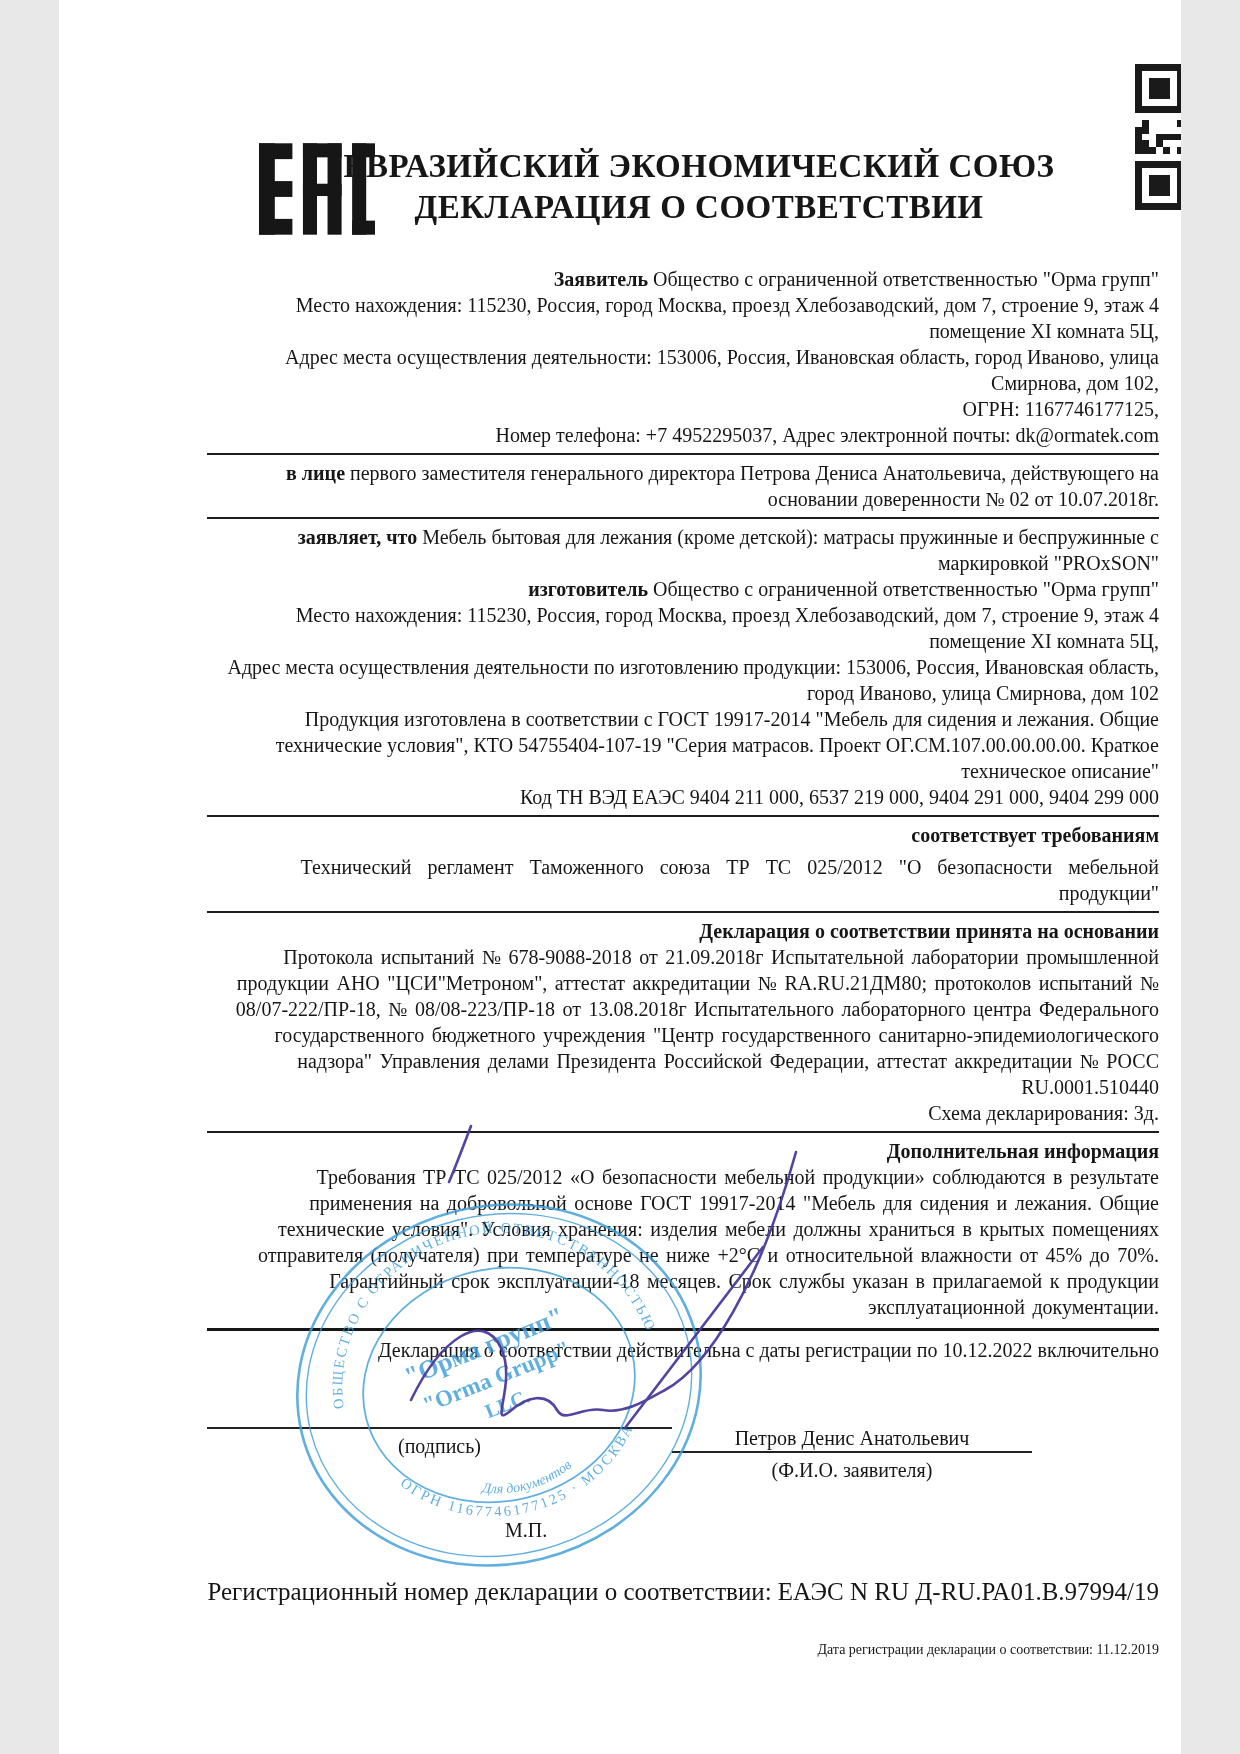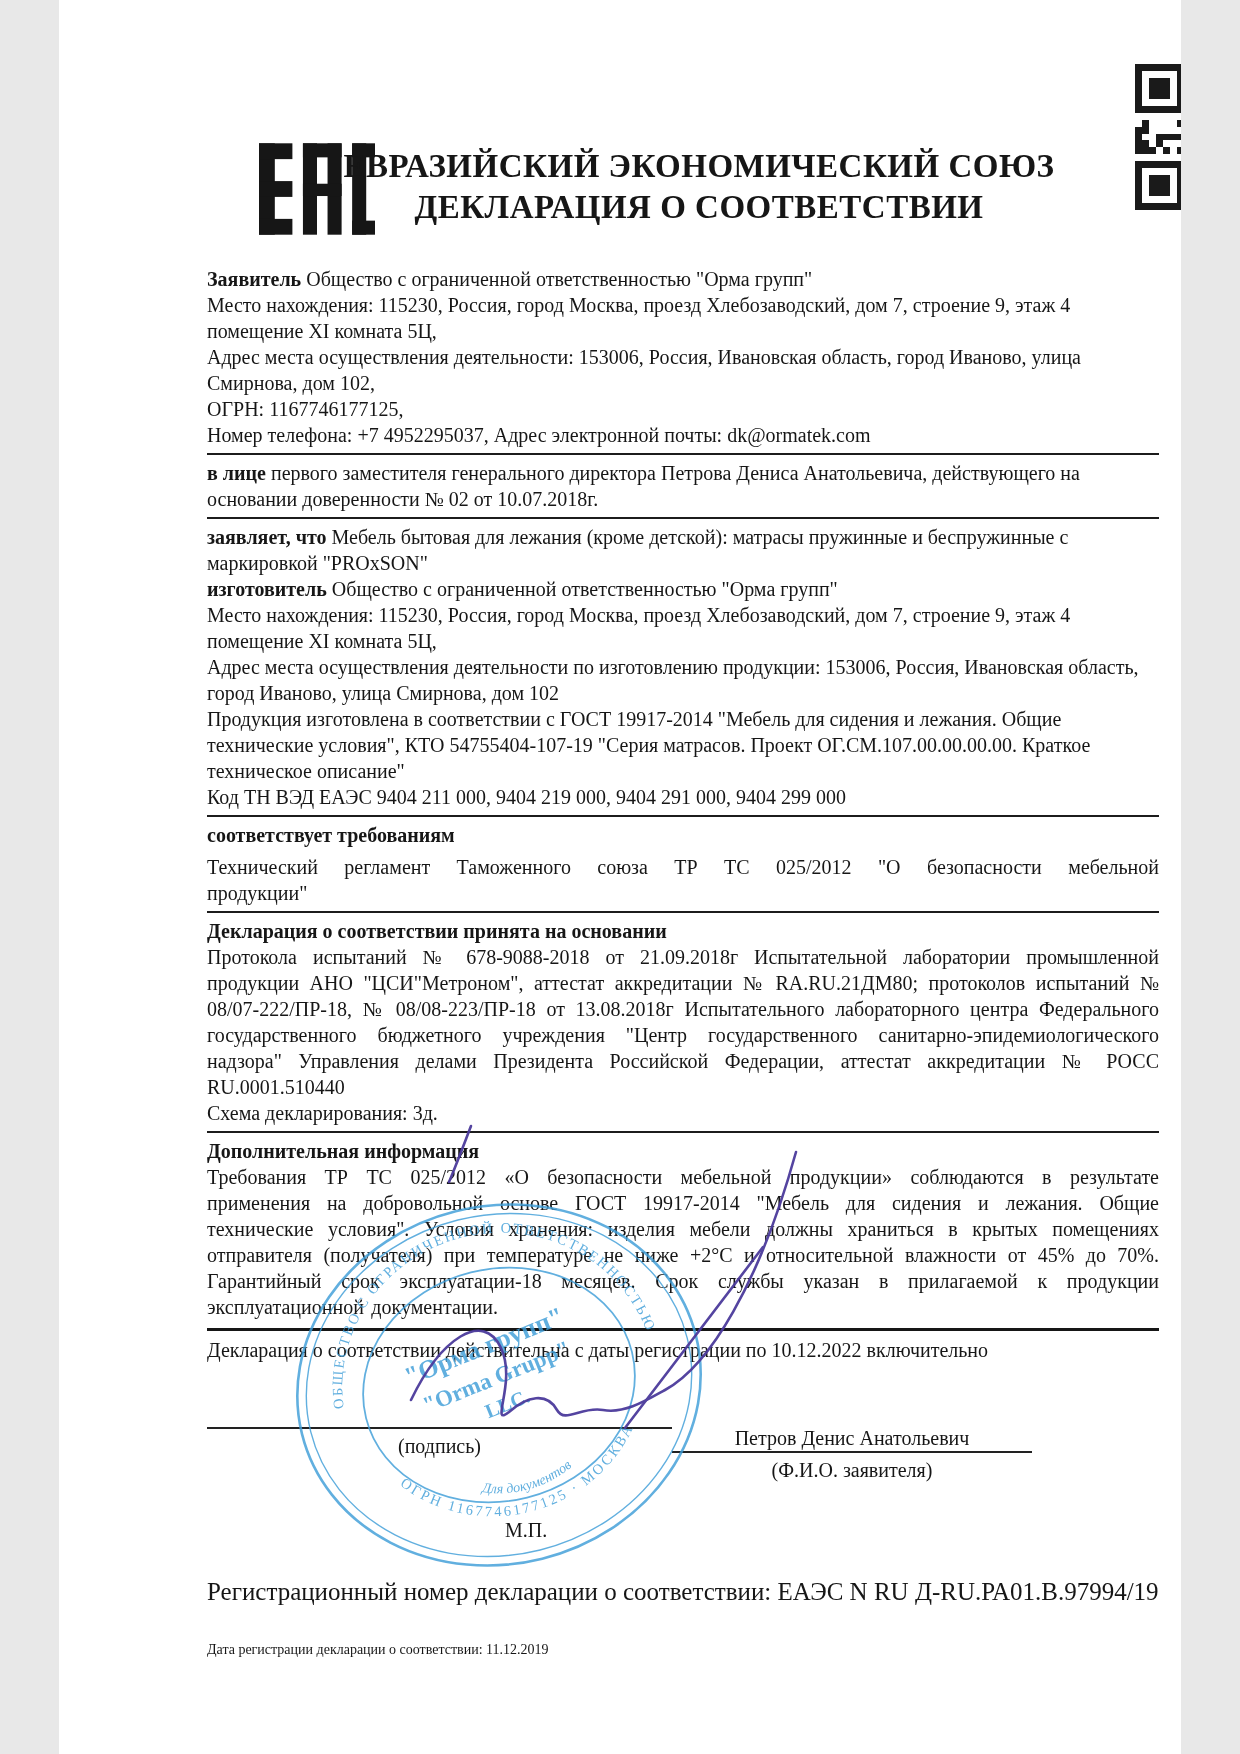--- a/index.html
+++ b/index.html
@@ -5,21 +5,21 @@
   html,body{margin:0;padding:0;background:#e8e8e8;}
   .page{position:relative;width:1122px;height:1754px;background:#ffffff;margin:0 auto;
         font-family:"Liberation Serif",serif;color:#161616;overflow:hidden;}
   
   .eac-logo{position:absolute;left:200px;top:136px;width:116px;height:106px;}
   .title-block{position:absolute;left:230px;top:146px;width:820px;text-align:center;
                font-weight:bold;font-size:33px;line-height:41px;letter-spacing:.5px;}
   .qr{position:absolute;left:1076px;top:64px;width:146px;height:146px;}
   
   .content{position:absolute;left:148px;top:266px;width:952px;font-size:20px;line-height:26px;}
-  .content p{margin:0;}
+  .content p{margin:0;text-align:right;}
   .b{font-weight:bold;}
   .rule{border-top:2px solid #1c1c1c;margin:5px 0 5px 0;}
   .rule-thick{border-top:3px solid #161616;margin:8px 0 6px 0;}
   .just{text-align:justify;}
   .ws-big{word-spacing:11px;}
   .ws-sm{word-spacing:2.5px;}
   .gap-top{margin-top:6px !important;}
   .validity{font-weight:normal;margin-top:4px !important;}
   
   .sig-row{display:flex;justify-content:flex-start;margin-top:64px;}
@@ -301,21 +301,21 @@
     </div>
 
     <div class="rule"></div>
 
     <div>
       <p><span class="b">заявляет, что</span> <span>Мебель бытовая для лежания (кроме детской): матрасы пружинные и беспружинные с маркировкой "PROxSON"</span></p>
       <p><span class="b">изготовитель</span> <span>Общество с ограниченной ответственностью "Орма групп"</span></p>
       <p>Место нахождения: 115230, Россия, город Москва, проезд Хлебозаводский, дом 7, строение 9, этаж 4 помещение XI комната 5Ц,</p>
       <p>Адрес места осуществления деятельности по изготовлению продукции: 153006, Россия, Ивановская область, город Иваново, улица Смирнова, дом 102</p>
       <p>Продукция изготовлена в соответствии с ГОСТ 19917-2014 "Мебель для сидения и лежания. Общие технические условия", КТО 54755404-107-19 "Серия матрасов. Проект ОГ.СМ.107.00.00.00.00. Краткое техническое описание"</p>
-      <p>Код ТН ВЭД ЕАЭС 9404 211 000, 9404 219 000, 9404 291 000, 9404 299 000</p>
+      <p>Код ТН ВЭД ЕАЭС 9404 211 000, 6537 219 000, 9404 291 000, 9404 299 000</p>
     </div>
 
     <div class="rule"></div>
 
     <div>
       <p class="b">соответствует требованиям</p>
       <p class="just ws-big gap-top">Технический регламент Таможенного союза ТР ТС 025/2012 "О безопасности мебельной продукции"</p>
     </div>
 
     <div class="rule"></div>

